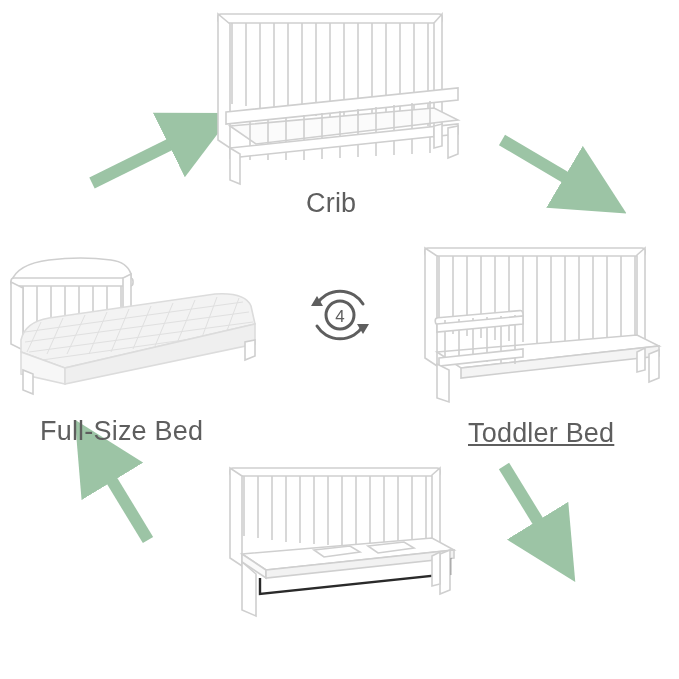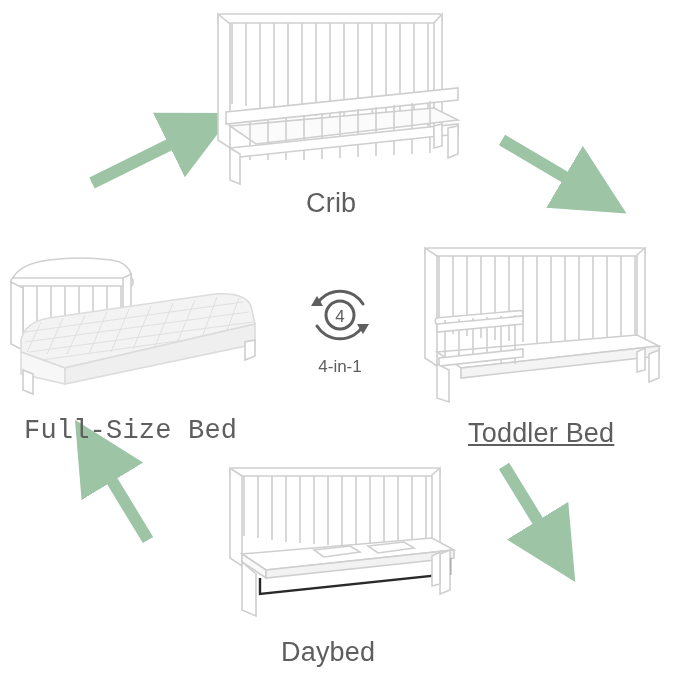--- a/index.html
+++ b/index.html
@@ -22,21 +22,21 @@
   .label {
     position: absolute;
     color: #5e5e5e;
     font-size: 27px;
     font-weight: 400;
     letter-spacing: 0.2px;
     white-space: nowrap;
   }
   #label-crib { left: 306px; top: 188px; }
   #label-toddler { left: 468px; top: 418px; text-decoration: underline; }
-  #label-full { left: 24px; top: 416px; font-family: Liberation Mono, monospace; }
+  #label-full { left: 40px; top: 416px; }
   #label-daybed { left: 281px; top: 637px; }
 
   .center-text {
     position: absolute;
     left: 252px;
     top: 356px;
     width: 176px;
     text-align: center;
     color: #5e5e5e;
     font-size: 17px;
@@ -285,21 +285,19 @@
       <circle cx="40" cy="33" r="14"></circle>
     </g>
     <g fill="#5e5e5e">
       <path d="M17 14 L23 24 L11 24 Z"></path>
       <path d="M63 52 L57 42 L69 42 Z"></path>
     </g>
     <text x="40" y="40" text-anchor="middle" fill="#5e5e5e" font-family="Liberation Sans, sans-serif" font-size="17">4</text>
   </svg>
 
   <div class="center-text">
-    <div>4-in-1</div>
   </div>
 
   <div class="label" id="label-crib">Crib</div>
   <div class="label" id="label-toddler">Toddler Bed</div>
   <div class="label" id="label-full">Full-Size Bed</div>
-  <div class="label" id="label-daybed">Daybed</div>
 
 </div>
 
 </body></html>

